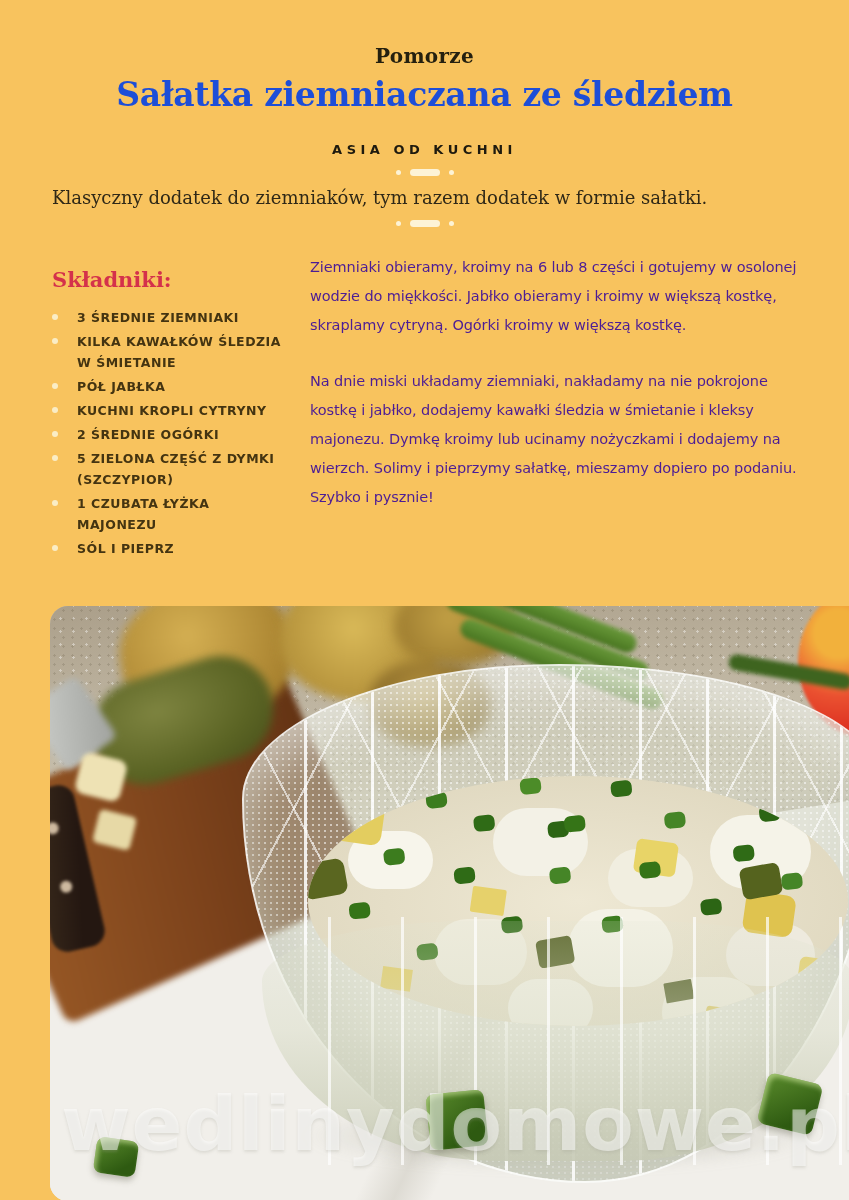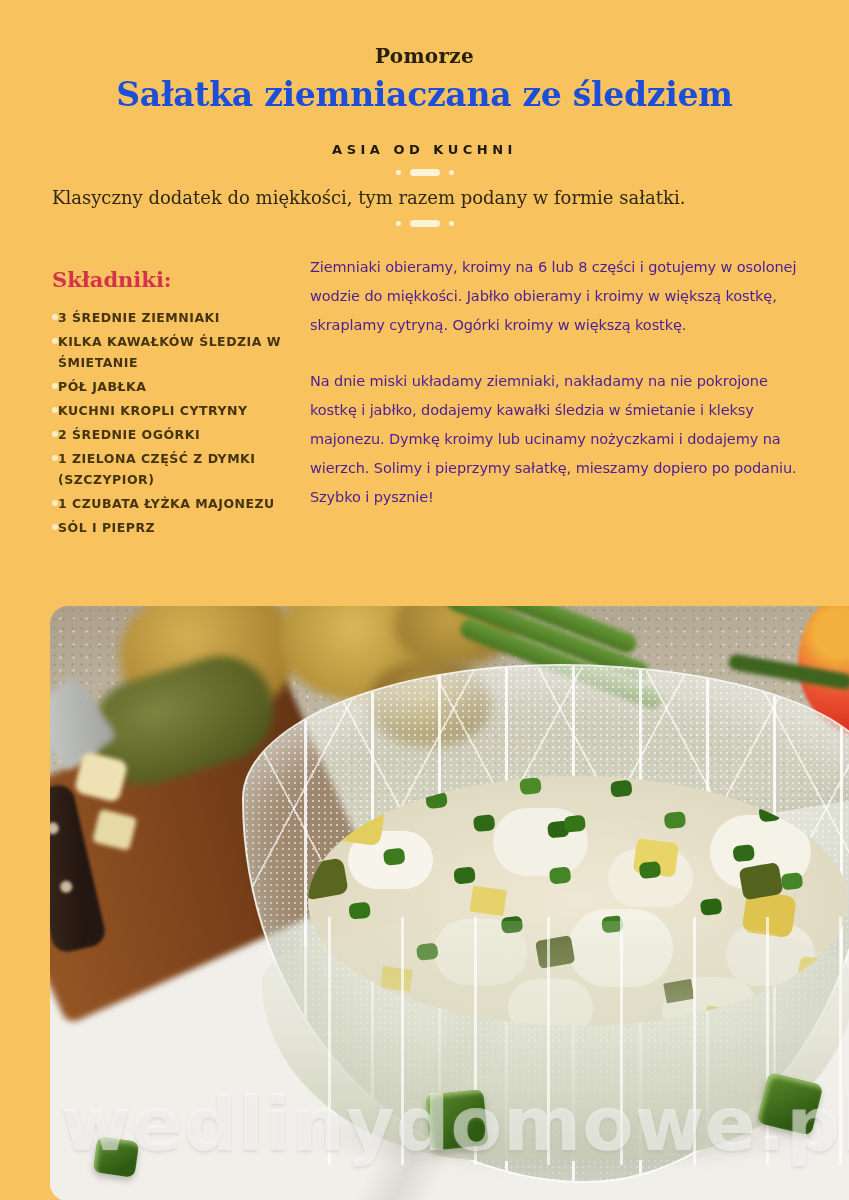--- a/index.html
+++ b/index.html
@@ -31,21 +31,21 @@
   }
   
   .columns{display:flex;margin-top:24px;padding:0 34px 0 52px;gap:18px;align-items:flex-start;}
   .ingredients{width:240px;flex:none;margin-top:16px;}
   .ing-heading{
     font-family:"DejaVu Serif",serif;font-size:21px;font-weight:700;
     color:#D4314B;margin:0;
   }
   .ing-list{list-style:none;margin:15px 0 0;padding:0;}
   .ing-item{
-    display:flex;gap:0;font-size:12.5px;font-weight:700;letter-spacing:.5px;
+    display:flex;gap:19px;font-size:12.5px;font-weight:700;letter-spacing:.5px;
     color:#443411;line-height:1.68;margin-bottom:3px;max-width:235px;
   }
   .bullet{flex:none;width:6px;height:6px;border-radius:50%;background:#FAEDC6;margin-top:7px;}
   .instructions{flex:1;font-size:14.5px;line-height:2.0;color:#4c1d95;letter-spacing:-.1px;}
   .instructions p{margin:2px 0 27px;}
   
   .photo{
     position:absolute;left:10px;top:590px;width:829px;height:595px;
     border-radius:18px;overflow:hidden;background:#cfc8b8;
   }
@@ -161,21 +161,21 @@
 
 <div class="header">
   <div class="region">Pomorze</div>
   <div class="title">Sałatka ziemniaczana ze śledziem</div>
   <div class="author">ASIA OD KUCHNI</div>
   <div class="divider">
     <span class="dot"></span>
     <span class="pill"></span>
     <span class="dot"></span>
   </div>
-  <p class="intro">Klasyczny dodatek do miękkości, tym razem podany w formie sałatki.</p>
+  <p class="intro">Klasyczny dodatek do ziemniaków, tym razem dodatek w formie sałatki.</p>
   <div class="divider">
     <span class="dot"></span>
     <span class="pill"></span>
     <span class="dot"></span>
   </div>
 </div>
 
 <div class="columns">
   <aside class="ingredients">
     <h2 class="ing-heading">Składniki:</h2>
@@ -201,21 +201,21 @@
           <span class="ing-text">KUCHNI KROPLI CYTRYNY</span>
         </li>
 
         <li class="ing-item">
           <span class="bullet"></span>
           <span class="ing-text">2 ŚREDNIE OGÓRKI</span>
         </li>
 
         <li class="ing-item">
           <span class="bullet"></span>
-          <span class="ing-text">1 ZIELONA CZĘŚĆ Z DYMKI (SZCZYPIOR)</span>
+          <span class="ing-text">5 ZIELONA CZĘŚĆ Z DYMKI (SZCZYPIOR)</span>
         </li>
 
         <li class="ing-item">
           <span class="bullet"></span>
           <span class="ing-text">1 CZUBATA ŁYŻKA MAJONEZU</span>
         </li>
 
         <li class="ing-item">
           <span class="bullet"></span>
           <span class="ing-text">SÓL I PIEPRZ</span>

